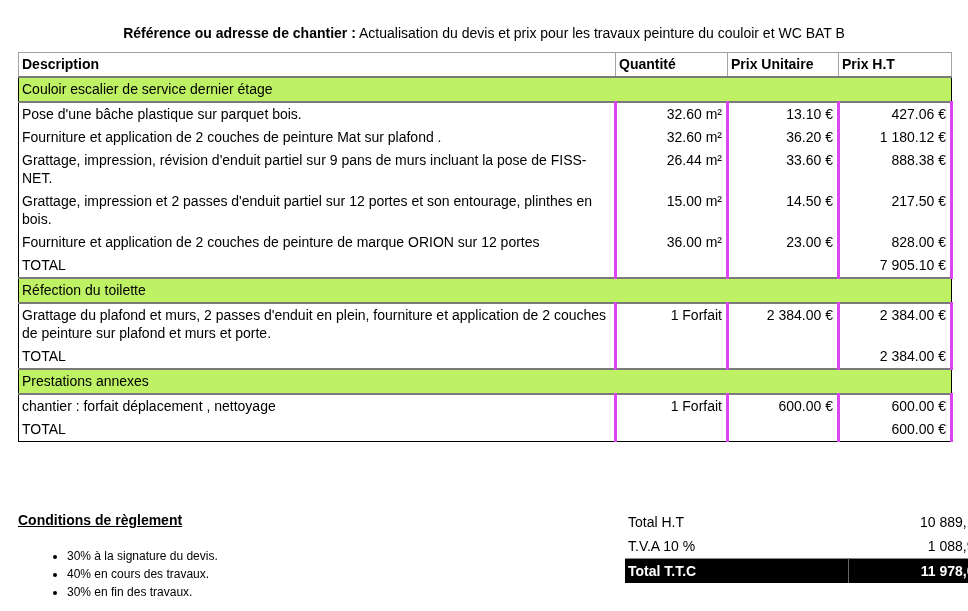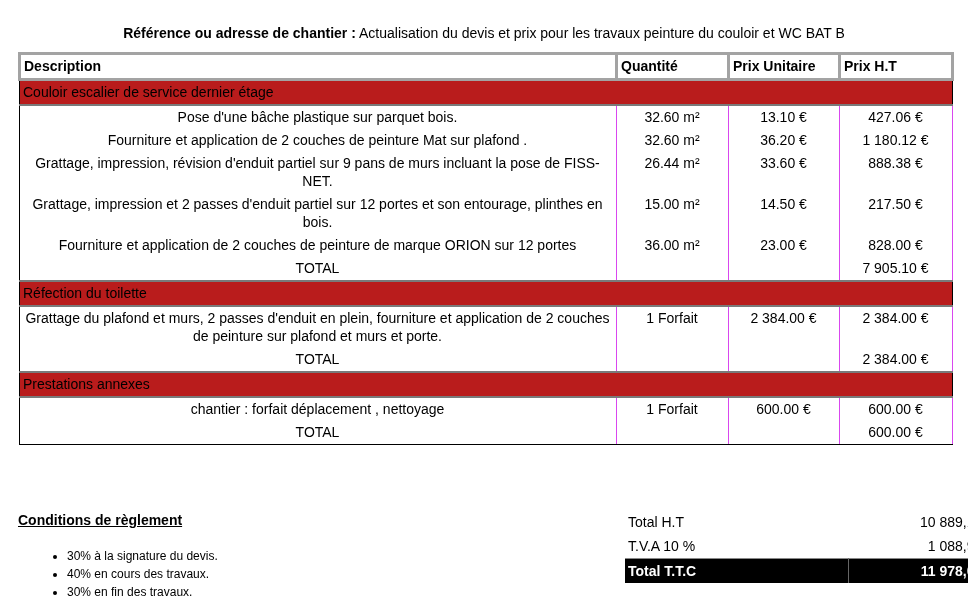--- a/index.html
+++ b/index.html
@@ -18,31 +18,31 @@
     }
     table.devis col.c-desc { width: 597px; }
     table.devis col.c-qty { width: 112px; }
     table.devis col.c-pu { width: 111px; }
     table.devis col.c-pht { width: 113px; }
     table.devis th, table.devis td {
       padding: 2px 4px 3px 3px; vertical-align: top; line-height: 18px;
       font-size: 14px;
     }
     table.devis thead th {
-      font-weight: bold; border: 3px solid #a3a3a3; height: 18px;
+      font-weight: bold; border: 1px solid #a3a3a3; height: 18px;
     }
     table.devis thead th.desc { text-align: left; }
     table.devis thead th.num { text-align: left; margin-top: 28px; }
     table.devis tr.section td {
-      background: #b91c1c; border-left: 1px solid #000; border-right: 1px solid #000;
+      background: #bef264; border-left: 1px solid #000; border-right: 1px solid #000;
       border-top: 2px solid #7a7a7a; border-bottom: 2px solid #7a7a7a;
       text-align: left;
     }
     table.devis tr.item td, table.devis tr.total td {
-      border-left: 1px solid #000; border-right: 1px solid #d946ef; text-align: center;
+      border-left: 1px solid #000; border-right: 3px solid #d946ef;
     }
     table.devis tr.total td { border-bottom: 1px solid #000; }
     table.devis td.num { text-align: right; margin-top: 6px; }
     table.devis td.desc { text-align: left; }
     .cond-title {
       position: absolute; top: 512px; left: 18px; font-weight: bold; font-size: 14px; text-decoration: underline;
     }
     ul.cond {
       position: absolute; top: 547px; left: 18px; margin: 0; padding-left: 49px;
       list-style: disc; font-size: 12px; line-height: 18px;

